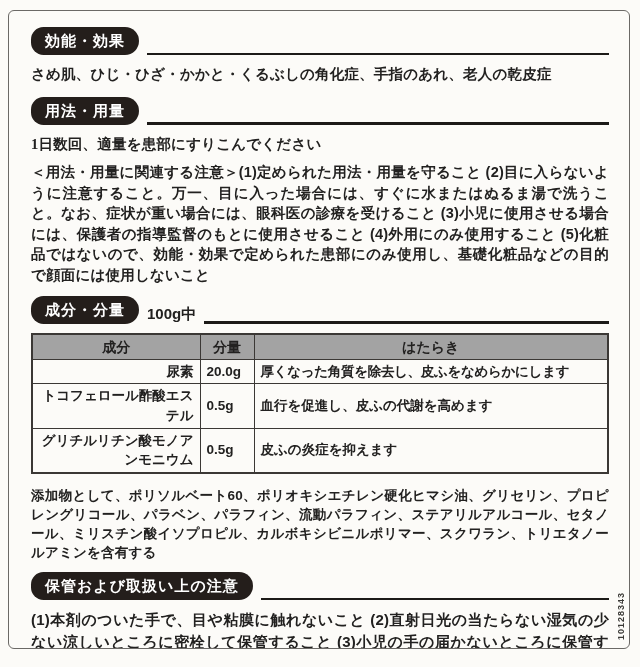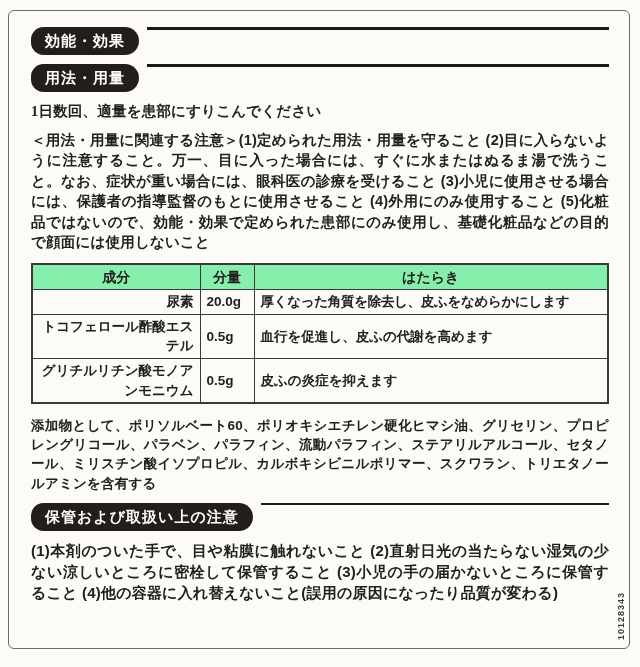--- a/index.html
+++ b/index.html
@@ -14,21 +14,21 @@
     position: absolute;
     left: 8px; top: 10px;
     width: 622px; height: 639px;
     border: 1.5px solid #6b6966;
     border-radius: 6px;
     background: #fcfbf8;
     padding: 16px 20px 0 22px;
     overflow: hidden;
   }
   
-  .sec-head { display: flex; align-items: flex-start; margin-bottom: 9px; }
+  .sec-head { display: flex; align-items: flex-end; margin-bottom: 9px; }
   .pill {
     background: #241e1b;
     color: #ffffff;
     font-weight: bold;
     font-size: 15px;
     line-height: 1;
     padding: 6px 14px 7px 14px;
     border-radius: 16px 18px 18px 16px;
     letter-spacing: 1px;
     white-space: nowrap;
@@ -56,21 +56,21 @@
     border: 2px solid #3b3835;
     margin-bottom: 8px;
   }
   table.ingredients th, table.ingredients td {
     border: 1.2px solid #3b3835;
     padding: 2px 6px;
     font-size: 13.5px;
     font-weight: 600;
     line-height: 1.45;
   }
-  table.ingredients th { background: #86efac; text-align: center; font-size: 14px; }
+  table.ingredients th { background: #a3a3a3; text-align: center; font-size: 14px; }
   td.col-name   { width: 168px; text-align: right; }
   td.col-amount { width: 54px;  padding-right: 8px; }
   td.col-effect { text-align: left; }
   td.small-effect { font-size: 12px; letter-spacing: -0.3px; }
   .product-code {
     position: absolute;
     right: 3px; bottom: 8px;
     writing-mode: vertical-rl;
     transform: rotate(180deg);
     font-size: 9px;
@@ -81,28 +81,34 @@
 </style>
 </head>
 <body>
 
 <div class="label-box">
 
   <div class="sec-head">
     <span class="pill">効能・効果</span>
     <span class="rule"></span>
   </div>
+  <div class="body-text mb12">さめ肌、ひじ・ひざ・かかと・くるぶしの角化症、手指のあれ、老人の乾皮症</div>
 
   <div class="sec-head">
     <span class="pill">用法・用量</span>
     <span class="rule"></span>
   </div>
   <div class="body-text mb8">1日数回、適量を患部にすりこんでください</div>
   <div class="body-text mb10">＜用法・用量に関連する注意＞(1)定められた用法・用量を守ること (2)目に入らないように注意すること。万一、目に入った場合には、すぐに水またはぬるま湯で洗うこと。なお、症状が重い場合には、眼科医の診療を受けること (3)小児に使用させる場合には、保護者の指導監督のもとに使用させること (4)外用にのみ使用すること (5)化粧品ではないので、効能・効果で定められた患部にのみ使用し、基礎化粧品などの目的で顔面には使用しないこと</div>
 
+  <div class="sec-head">
+    <span class="pill">成分・分量</span>
+    <span class="sec-sub">100g中</span>
+    <span class="rule"></span>
+  </div>
   <table class="ingredients">
     <thead>
       <tr>
         <th>成分</th>
         <th>分量</th>
         <th>はたらき</th>
       </tr>
     </thead>
     <tbody>
       <tr>

